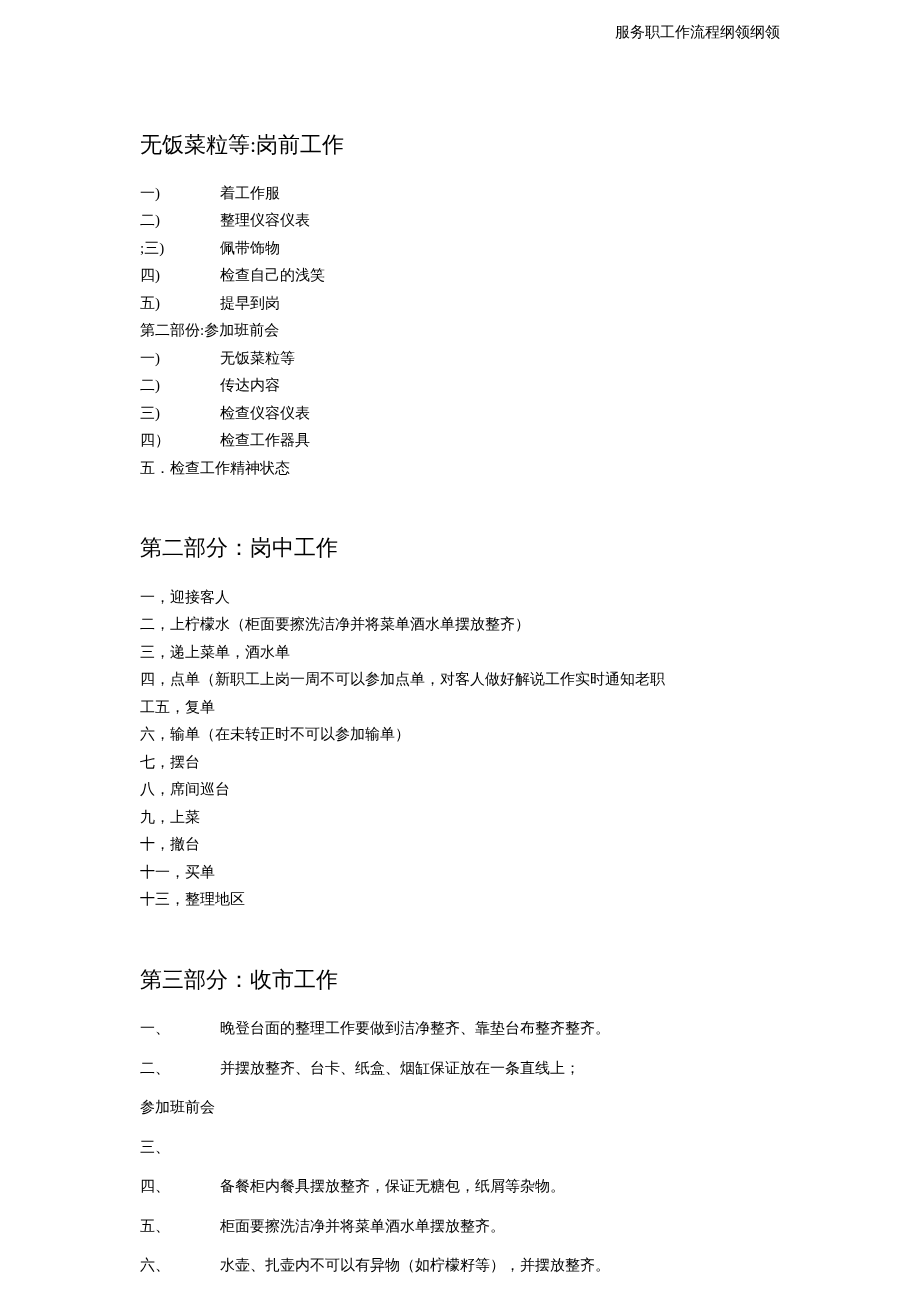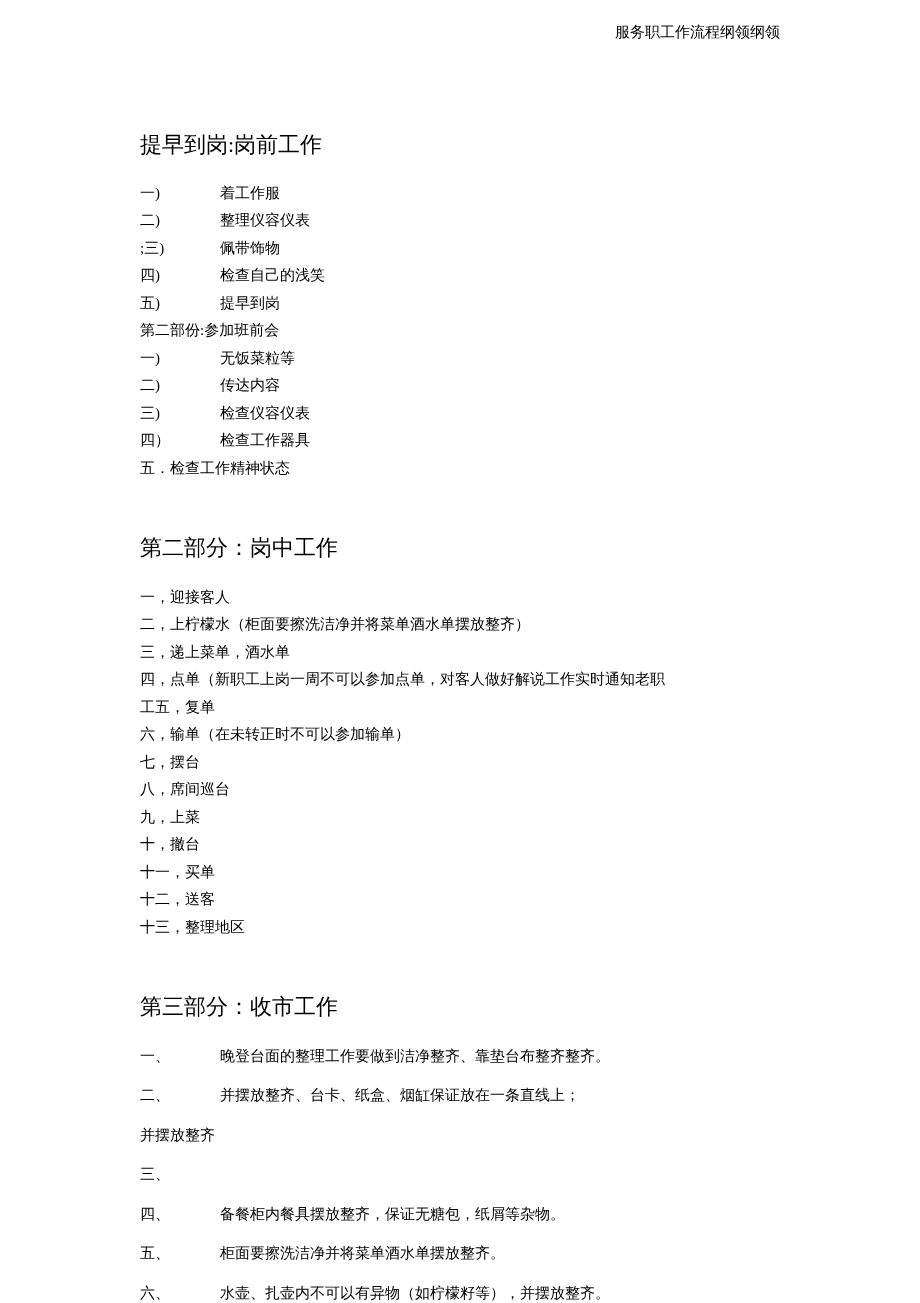--- a/index.html
+++ b/index.html
@@ -48,21 +48,21 @@
       margin: 14px 0;
     }
   </style>
 </head>
 <body>
 
 <div class="page">
 
   <div class="header-title">服务职工作流程纲领纲领</div>
 
-  <h2>提早到岗:岗前工作</h2>
+  <h2>无饭菜粒等:岗前工作</h2>
 
   <div class="line indent-row">
     <span class="label-col">一)</span>
     <span>着工作服</span>
   </div>
   <div class="line indent-row">
     <span class="label-col">二)</span>
     <span>整理仪容仪表</span>
   </div>
   <div class="line indent-row">
@@ -104,35 +104,34 @@
   <div class="line">二，上柠檬水（柜面要擦洗洁净并将菜单酒水单摆放整齐）</div>
   <div class="line">三，递上菜单，酒水单</div>
   <div class="line">四，点单（新职工上岗一周不可以参加点单，对客人做好解说工作实时通知老职</div>
   <div class="line">工五，复单</div>
   <div class="line">六，输单（在未转正时不可以参加输单）</div>
   <div class="line">七，摆台</div>
   <div class="line">八，席间巡台</div>
   <div class="line">九，上菜</div>
   <div class="line">十，撤台</div>
   <div class="line">十一，买单</div>
-  <div class="line">十二，送客</div>
   <div class="line">十三，整理地区</div>
 
   <h2>第三部分：收市工作</h2>
 
   <div class="wide-line">
     <span class="wide-label">一、</span>
     <span>晚登台面的整理工作要做到洁净整齐、靠垫台布整齐整齐。</span>
   </div>
   <div class="wide-line">
     <span class="wide-label">二、</span>
     <span>并摆放整齐、台卡、纸盒、烟缸保证放在一条直线上；</span>
   </div>
 
-  <div class="sub-title">并摆放整齐</div>
+  <div class="sub-title">参加班前会</div>
 
   <div class="wide-line">
     <span class="wide-label">三、</span>
   </div>
   <div class="wide-line">
     <span class="wide-label">四、</span>
     <span>备餐柜内餐具摆放整齐，保证无糖包，纸屑等杂物。</span>
   </div>
   <div class="wide-line">
     <span class="wide-label">五、</span>

